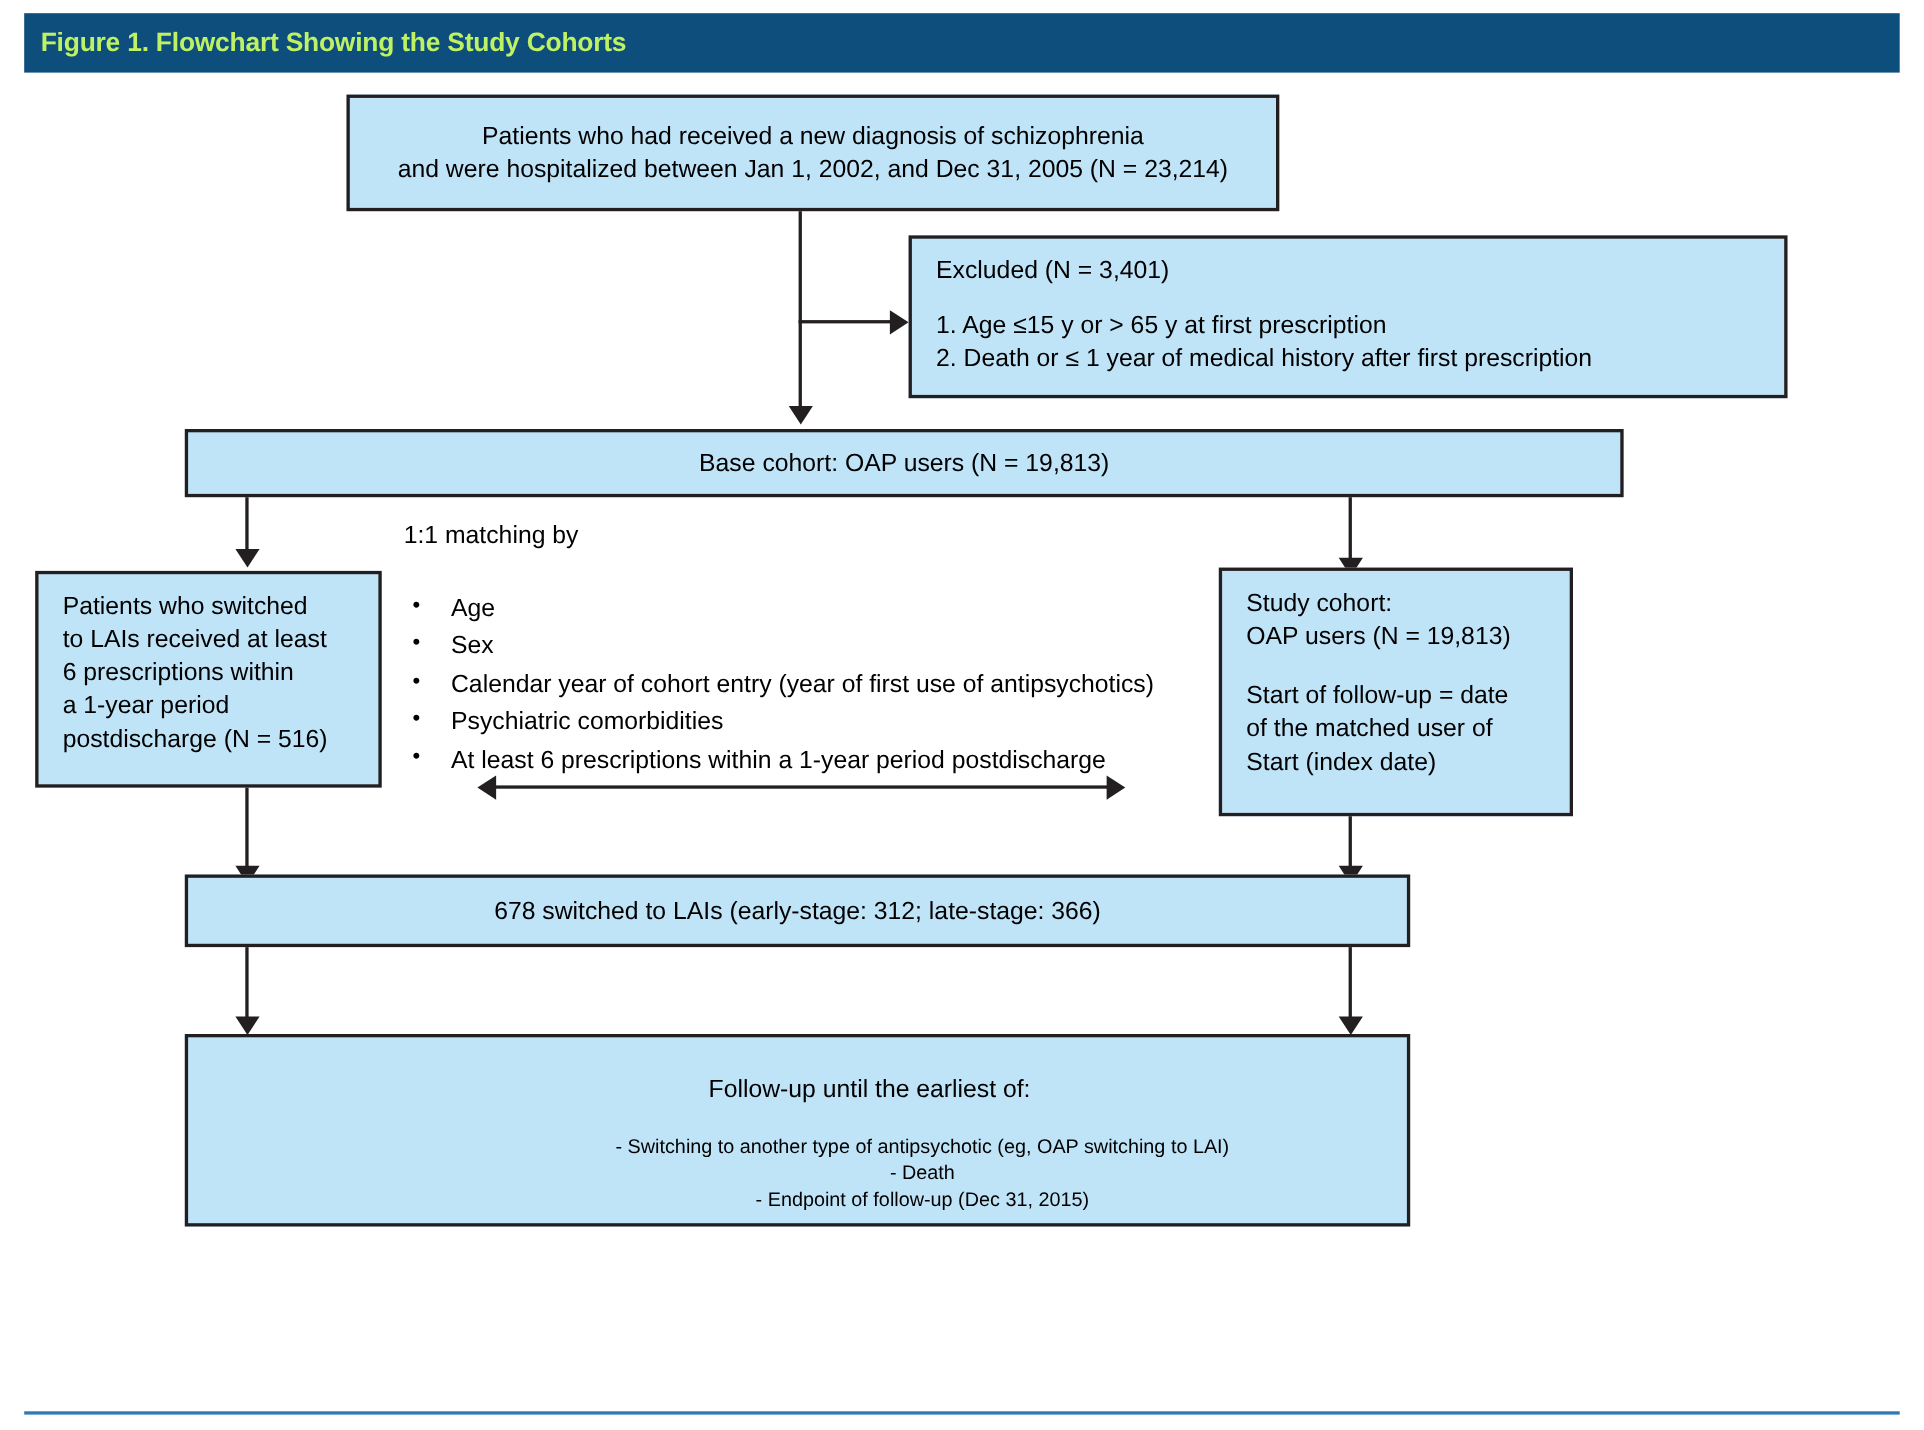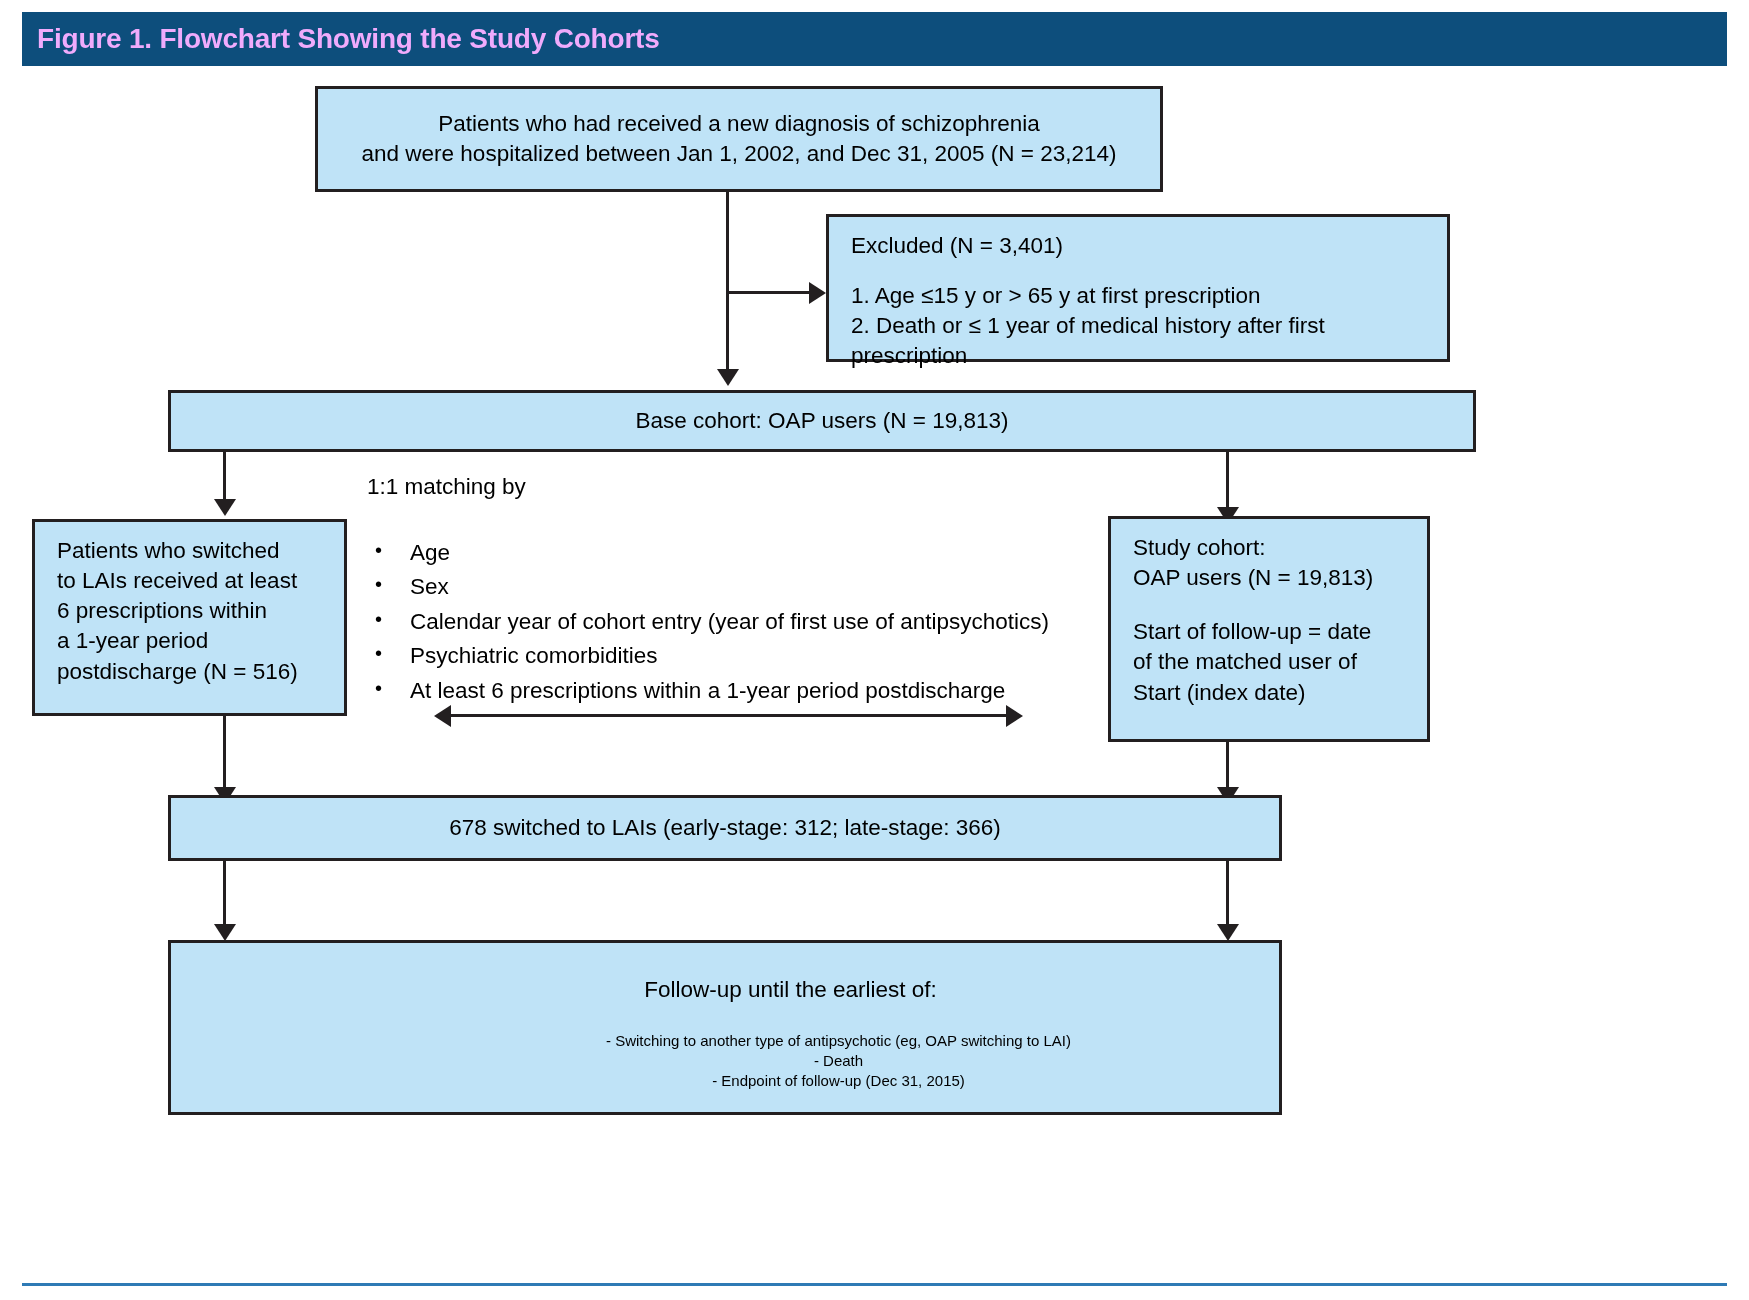--- a/index.html
+++ b/index.html
@@ -24,22 +24,22 @@
     position: absolute;
     left: 22px;
     top: 12px;
     width: 1705px;
     height: 54px;
     background: #0d4e7c;
     display: flex;
     align-items: center;
   }
   .title-text {
-    color: #f0abfc;
-    font-size: 28px;
+    color: #bef264;
+    font-size: 24px;
     font-weight: bold;
     letter-spacing: -0.2px;
     padding-left: 15px;
     white-space: nowrap;
   }
 
   
   .bottom-rule {
     position: absolute;
     left: 22px;
@@ -98,21 +98,21 @@
     top: -1px;
     font-size: 20px;
   }
 
   .sub-list {
     margin: 0;
     padding: 0;
     list-style: none;
   }
   .sub-list li {
-    font-size: 15px;
+    font-size: 18px;
     line-height: 1.32;
     white-space: nowrap;
   }
 
   
   .vline {
     position: absolute;
     width: 3px;
     background: #231f20;
   }
@@ -161,21 +161,21 @@
       <div>and were hospitalized between Jan 1, 2002, and Dec 31, 2005 (N = 23,214)</div>
     </div>
   </div>
 
   <div class="vline" style="left:726px; top:192px; width:3px; height:178px;"></div>
   <div class="arrow-down" style="left:717px; top:369px;"></div>
 
   <div class="hline" style="left:726px; top:291px; width:86px; height:3px;"></div>
   <div class="arrow-right" style="left:809px; top:282px;"></div>
 
-  <div class="box pad" style="left:826px; top:214px; width:624px; height:148px;">
+  <div class="box pad" style="left:826px; top:214px; width:799px; height:148px;">
     <div>Excluded (N = 3,401)</div>
     <div style="height:20px;"></div>
     <div>1. Age ≤15 y or &gt; 65 y at first prescription</div>
     <div>2. Death or ≤ 1 year of medical history after first prescription</div>
   </div>
 
   <div class="box center" style="left:168px; top:390px; width:1308px; height:62px;">
     <span>Base cohort: OAP users (N = 19,813)</span>
   </div>
 

